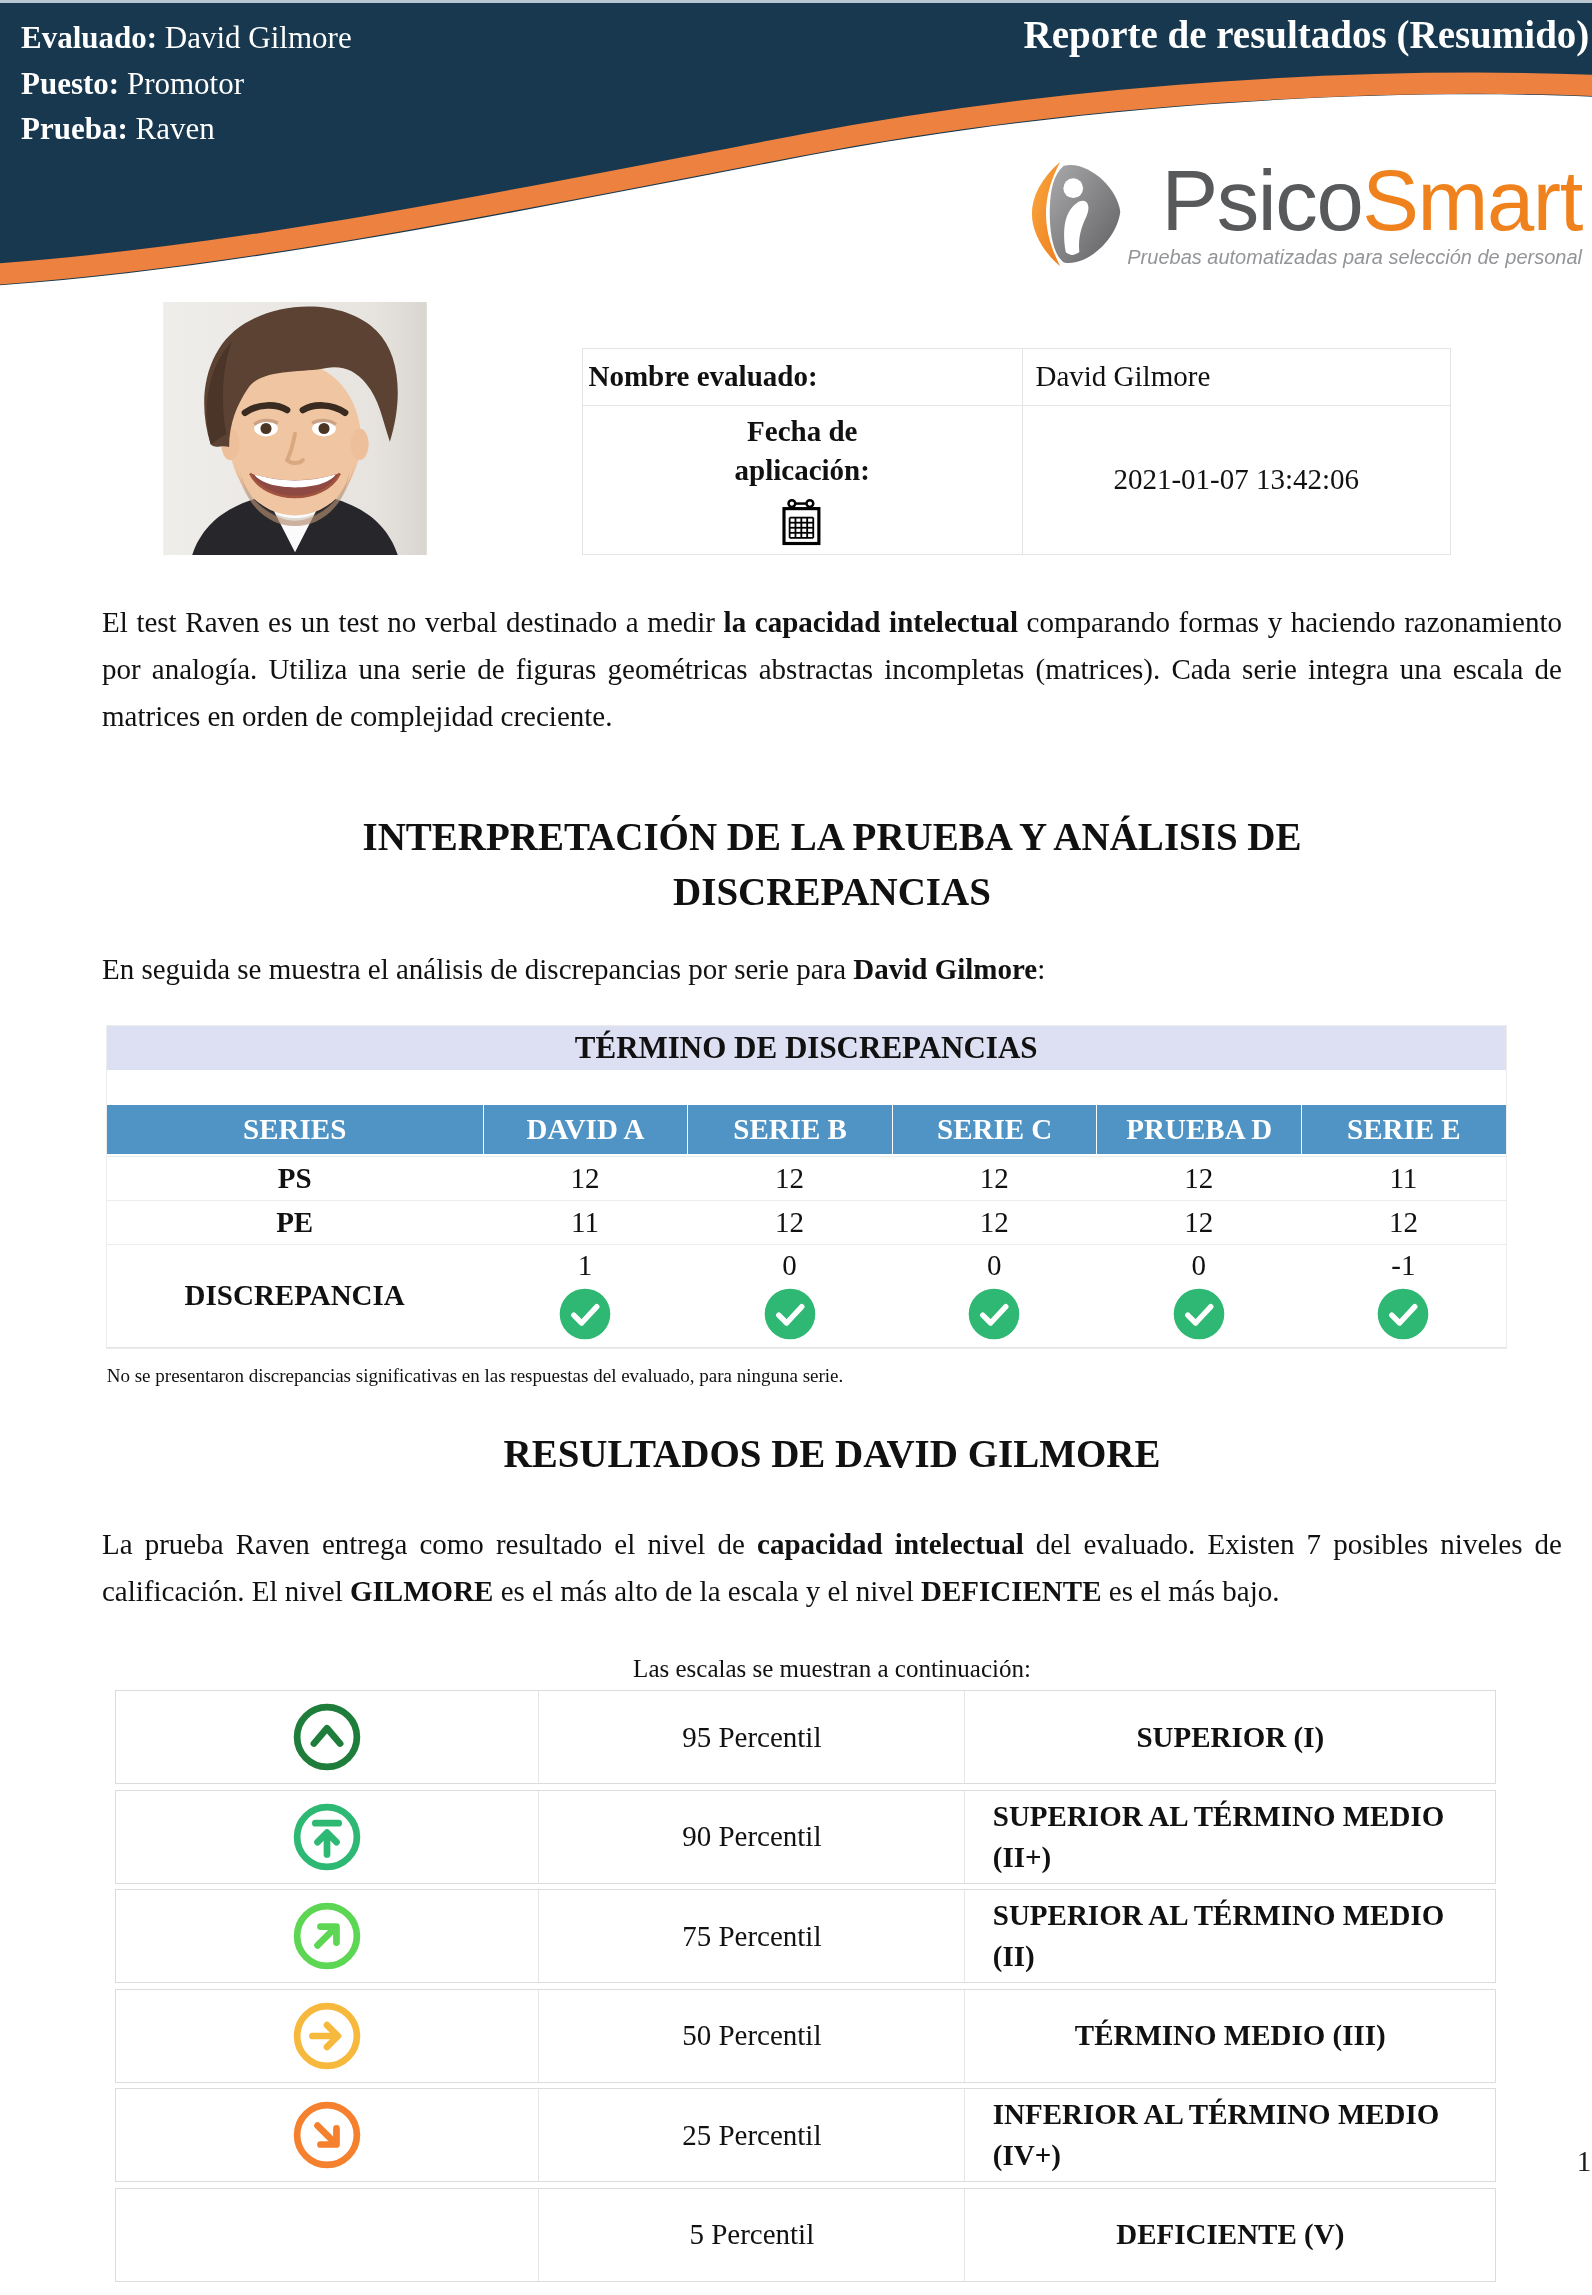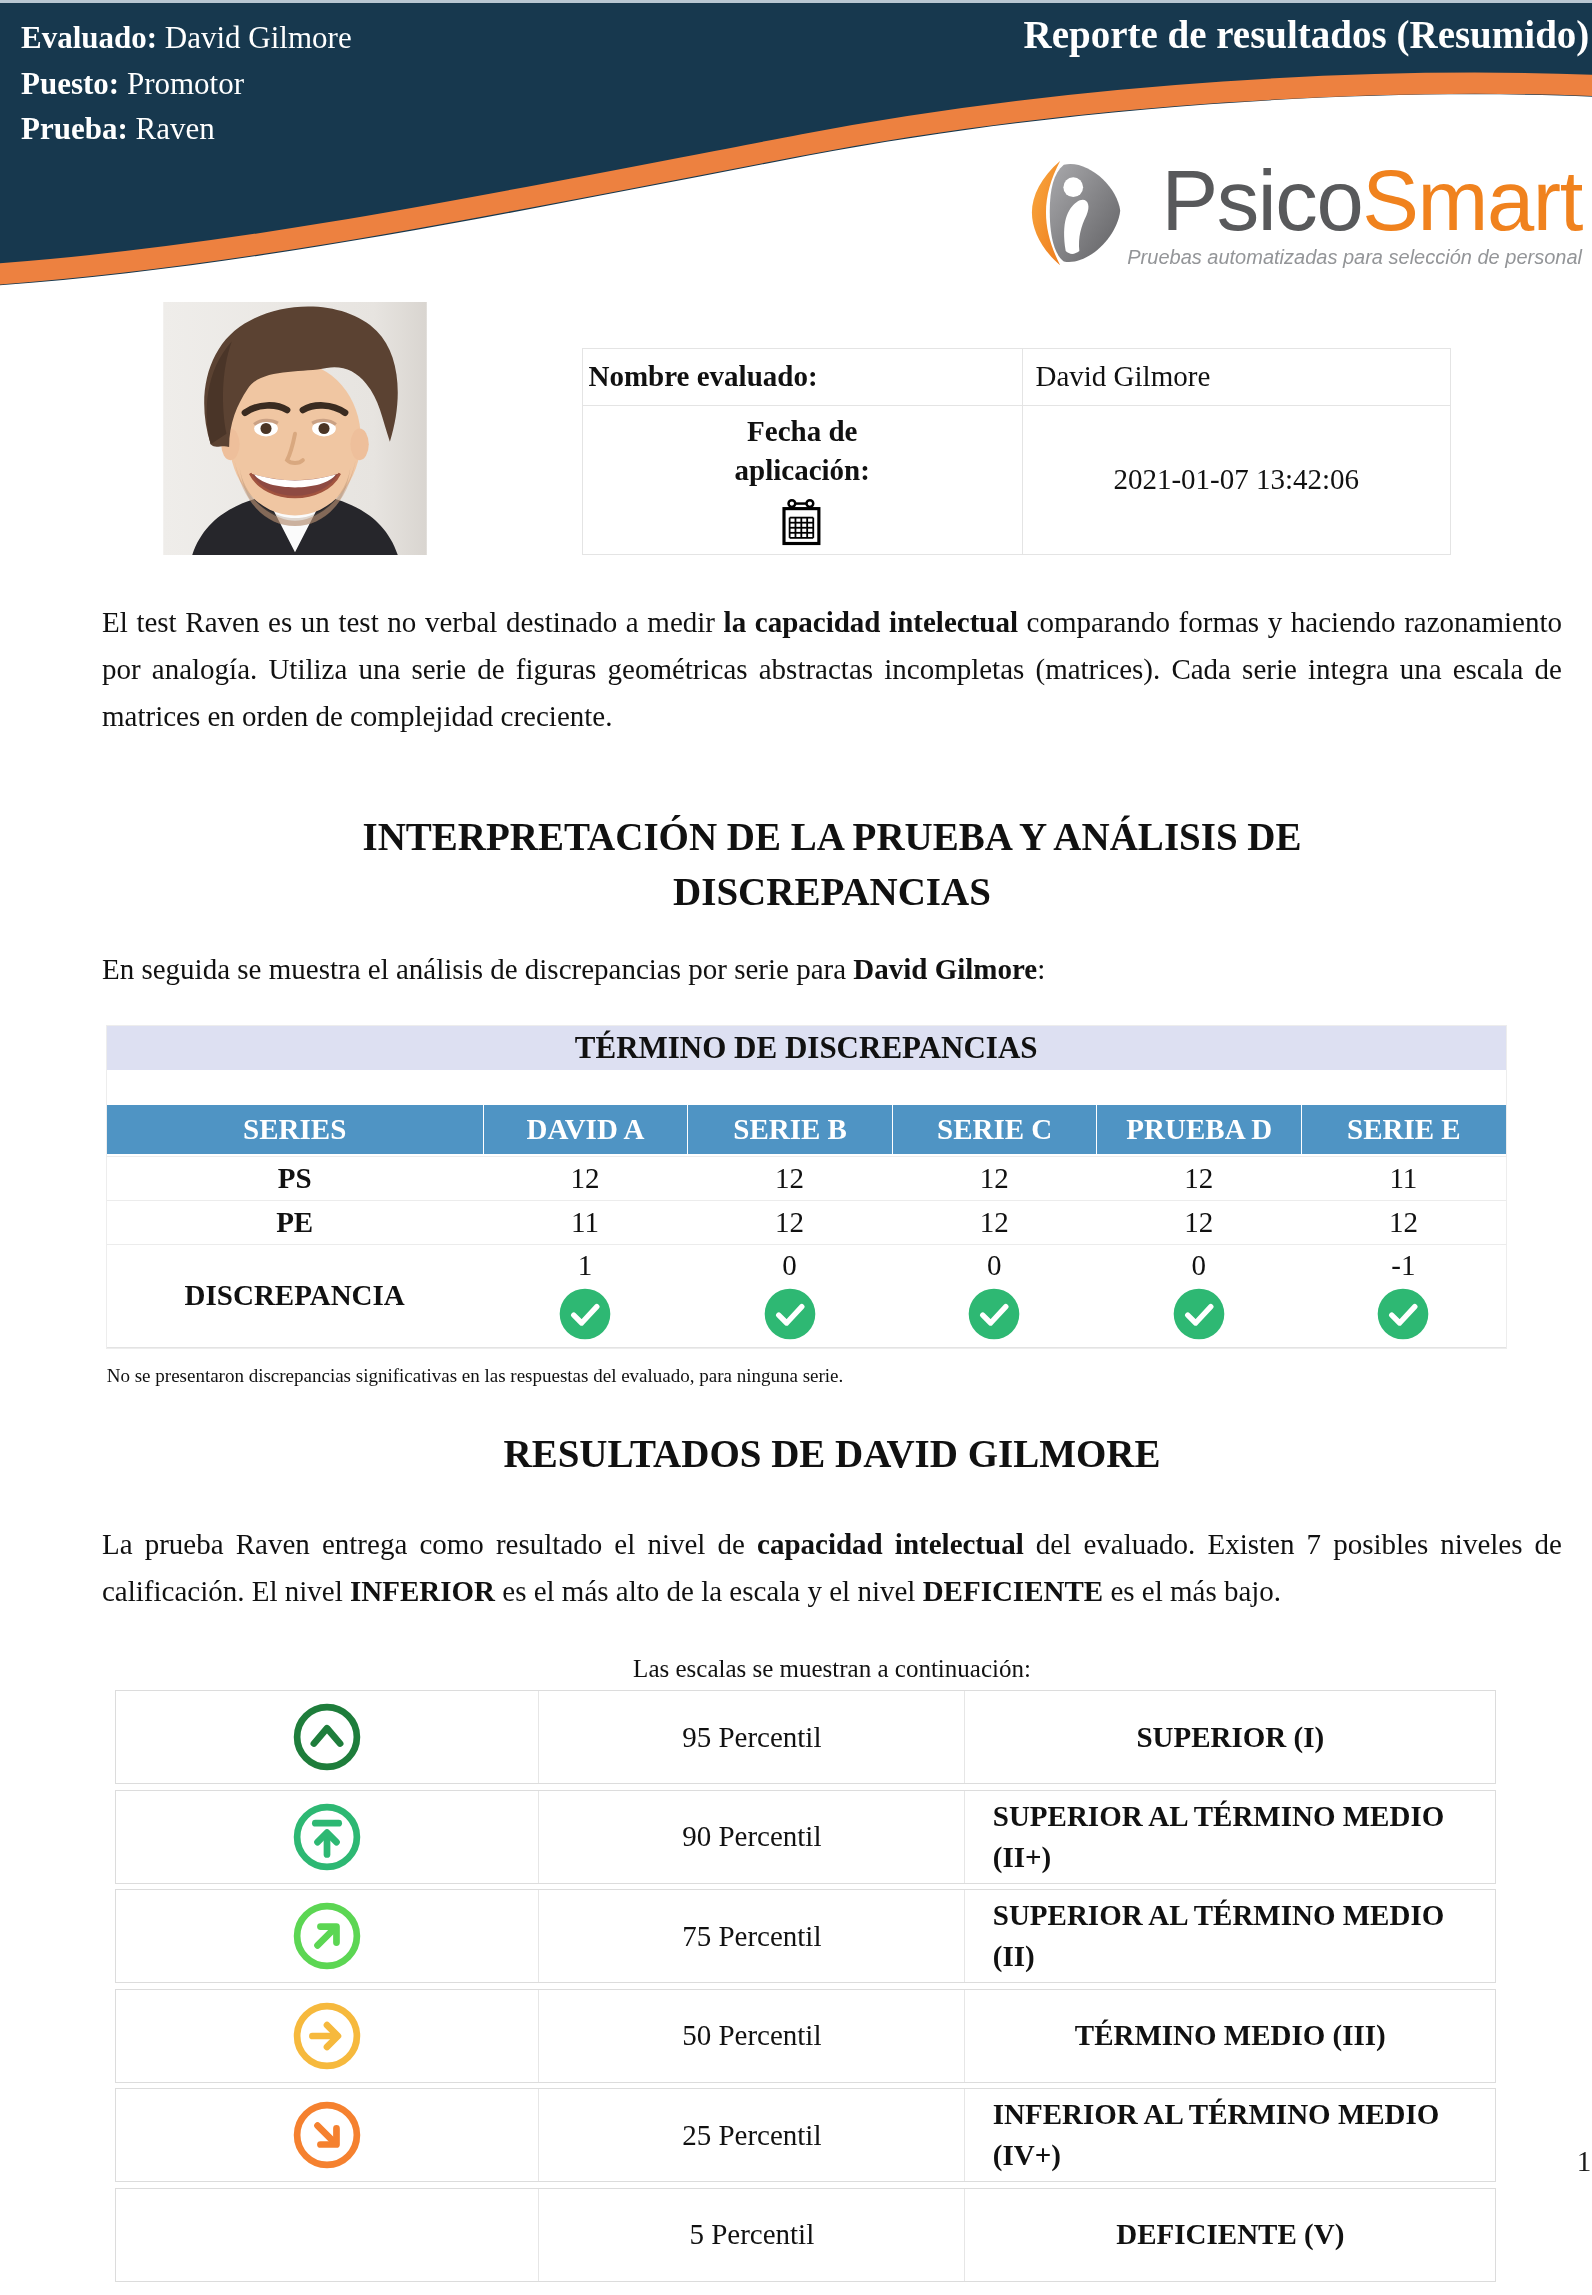--- a/index.html
+++ b/index.html
@@ -6,21 +6,21 @@
   body{font-family:"Liberation Serif","DejaVu Serif",serif;color:#111;}
   .page{position:relative;width:1593px;height:2915px;background:#fff;overflow:hidden;}
 
   
   .header{position:relative;height:285px;background:#17384e;border-top:3.2px solid #b9c7d2;}
   .swoosh{position:absolute;left:0;top:0;width:100%;height:100%;}
   .header-fields{position:absolute;left:21px;top:12px;z-index:3;}
   .hf-line{font-size:31px;line-height:1.47;color:#fff;white-space:nowrap;}
   .hf-line b{font-weight:bold;}
   .header-title{position:absolute;right:3.7px;top:9.2px;z-index:3;color:#fff;font-weight:bold;font-size:39px;white-space:nowrap;}
-  .logo{position:absolute;right:11px;top:155px;z-index:3;display:flex;align-items:center;}
+  .logo{position:absolute;right:11px;top:155px;z-index:3;display:flex;align-items:flex-end;}
   .logo-mark{width:94px;height:109px;margin-right:3.7px;}
   .logo-textcol{display:flex;flex-direction:column;align-items:flex-end;}
   .logo-word{font-family:"Liberation Sans","DejaVu Sans",sans-serif;font-size:85px;line-height:1.02;letter-spacing:-1.4px;white-space:nowrap;}
   .logo-word .w1{color:#58595b;}
   .logo-word .w2{color:#f0821e;}
   .logo-tagline{font-family:"Liberation Sans","DejaVu Sans",sans-serif;font-style:italic;font-size:20px;color:#939598;white-space:nowrap;margin-top:1.8px;}
 
   
   .profile{display:flex;margin-top:13.8px;margin-left:163px;}
   .photo{width:264px;height:253px;flex:0 0 auto;}
@@ -306,21 +306,21 @@
               <use href="#icon-check-circle"></use>
             </svg>
         </div>
       </div>
     </div>
 
     <p class="note"> No se presentaron discrepancias significativas en las respuestas del evaluado, para ninguna serie.</p>
 
     <div class="section-heading h-results">RESULTADOS DE DAVID GILMORE</div>
 
-    <p class="para para-2"><span>La prueba Raven entrega como resultado el nivel de </span><b>capacidad intelectual</b><span> del evaluado. Existen 7 posibles niveles de calificación. El nivel </span><b>INFERIOR</b><span> es el más alto de la escala y el nivel </span><b>DEFICIENTE</b><span> es el más bajo.</span></p>
+    <p class="para para-2"><span>La prueba Raven entrega como resultado el nivel de </span><b>capacidad intelectual</b><span> del evaluado. Existen 7 posibles niveles de calificación. El nivel </span><b>GILMORE</b><span> es el más alto de la escala y el nivel </span><b>DEFICIENTE</b><span> es el más bajo.</span></p>
 
     <div class="scales-caption">Las escalas se muestran a continuación:</div>
 
     <div class="scale-table">
 
       <div class="scale-row">
         <div class="sc-cell sc-icon-cell">
             <svg class="scale-icon" style="color: rgb(30, 125, 59);" viewBox="0 0 152 152" width="70" height="70">
               <use href="#icon-chevron-up"></use>
             </svg>

